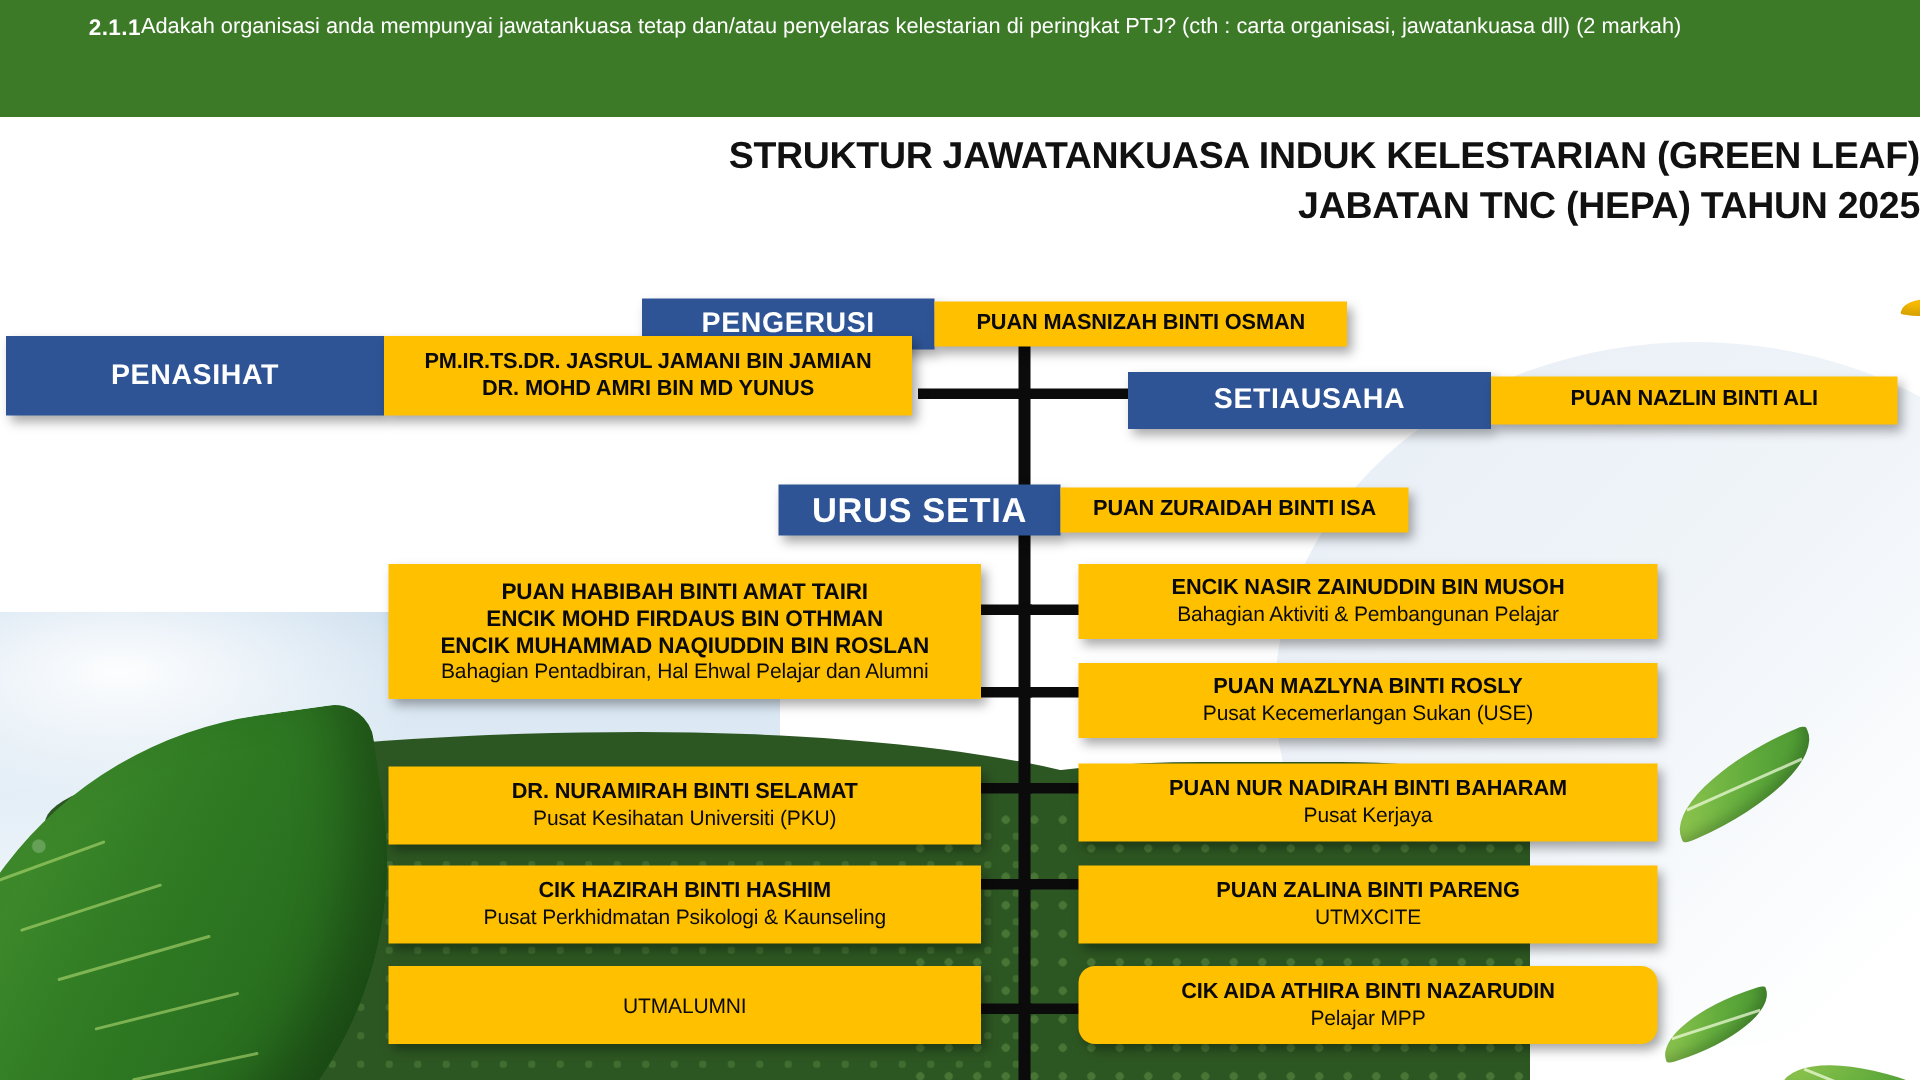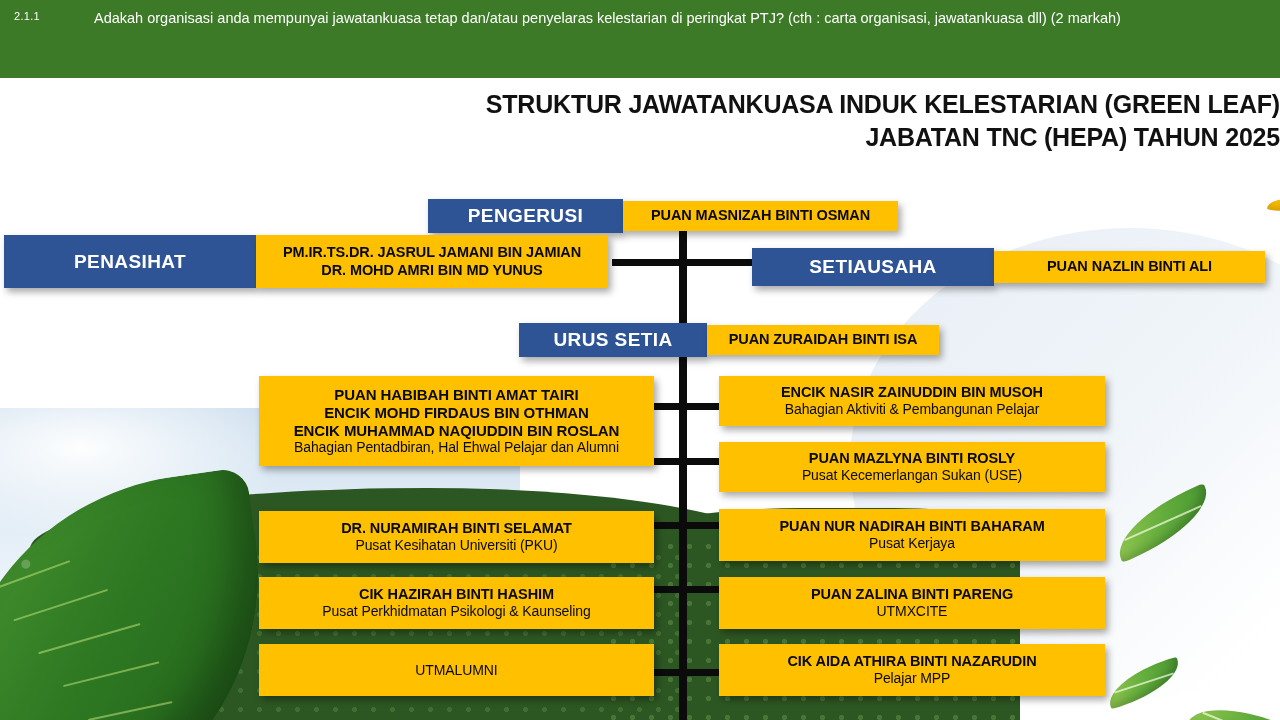--- a/index.html
+++ b/index.html
@@ -10,22 +10,22 @@
   }
 
   
   .banner{
     position:absolute;left:0;top:0;width:1280px;height:78px;
     background:#3d7a27;color:#ffffff;box-sizing:border-box;
     padding:9px 22px 0 14px;
   }
   .banner-row{display:flex;align-items:flex-start;}
   .banner-num{
-    font-size:11px;font-weight:400;letter-spacing:.3px;
-    width:80px;flex:0 0 80px;line-height:1.32;
+    font-size:15px;font-weight:700;letter-spacing:.3px;
+    width:80px;flex:0 0 80px;line-height:1.32;text-align:right;
   }
   .banner-text{
     font-size:14.5px;font-weight:400;line-height:1.36;flex:1;
     max-width:1160px;
   }
 
   
   .bg{position:absolute;left:0;top:78px;width:1280px;height:642px;overflow:hidden;z-index:0;}
   .sky{
     position:absolute;left:-40px;top:330px;width:560px;height:330px;
@@ -118,21 +118,21 @@
   #pengerusi .lbl{width:195px;height:34px;font-size:19px;}
   #pengerusi .val{width:275px;height:30px;align-self:flex-start;margin-top:2px;}
   #pengerusi .val .n{font-size:14.5px;}
 
   #penasihat .lbl{width:252px;height:53px;font-size:19px;}
   #penasihat .val{width:352px;height:53px;}
 
   #setiausaha .lbl{width:242px;height:38px;font-size:19px;}
   #setiausaha .val{width:271px;height:32px;align-self:center;}
 
-  #urussetia .lbl{width:188px;height:34px;font-size:19px;}
+  #urussetia .lbl{width:188px;height:34px;font-size:23px;}
   #urussetia .val{width:232px;height:30px;align-self:center;}
 </style>
 </head>
 <body>
 
 <div class="banner">
   <div class="banner-row">
     <div class="banner-num">2.1.1</div>
     <div class="banner-text">Adakah organisasi anda mempunyai jawatankuasa tetap dan/atau penyelaras kelestarian di peringkat PTJ? (cth : carta organisasi, jawatankuasa dll) (2 markah)</div>
   </div>
@@ -188,21 +188,21 @@
   <div class="ln" style="left:648px;top:591px;width:40px;height:7px;"></div>
   <div class="ln" style="left:681px;top:591px;width:44px;height:7px;"></div>
 
   <div class="node" id="pengerusi" style="left:428px;top:121px;">
     <div class="lbl">PENGERUSI</div>
     <div class="val">
       <div class="n">PUAN MASNIZAH BINTI OSMAN</div>
     </div>
   </div>
 
-  <div class="node" id="penasihat" style="left:4px;top:157px;">
+  <div class="node" id="penasihat" style="left:4px;top:146px;">
     <div class="lbl">PENASIHAT</div>
     <div class="val">
       <div class="n">PM.IR.TS.DR. JASRUL JAMANI BIN JAMIAN</div>
       <div class="n">DR. MOHD AMRI BIN MD YUNUS</div>
     </div>
   </div>
 
   <div class="node" id="setiausaha" style="left:752px;top:170px;">
     <div class="lbl">SETIAUSAHA</div>
     <div class="val">
@@ -268,19 +268,19 @@
   </div>
 
   <div class="node" style="left:719px;top:431px;">
     <div class="val" style="width:386px;height:52px;">
       <div class="n">PUAN NUR NADIRAH BINTI BAHARAM</div>
       <div class="d">Pusat Kerjaya</div>
     </div>
   </div>
 
   <div class="node" style="left:719px;top:566px;">
-    <div class="val" style="width:386px;height:52px;">
+    <div class="val" style="width:386px;height:52px;border-radius:11px;">
       <div class="n">CIK AIDA ATHIRA BINTI NAZARUDIN</div>
       <div class="d">Pelajar MPP</div>
     </div>
   </div>
 
 </div>
 
 </body></html>

